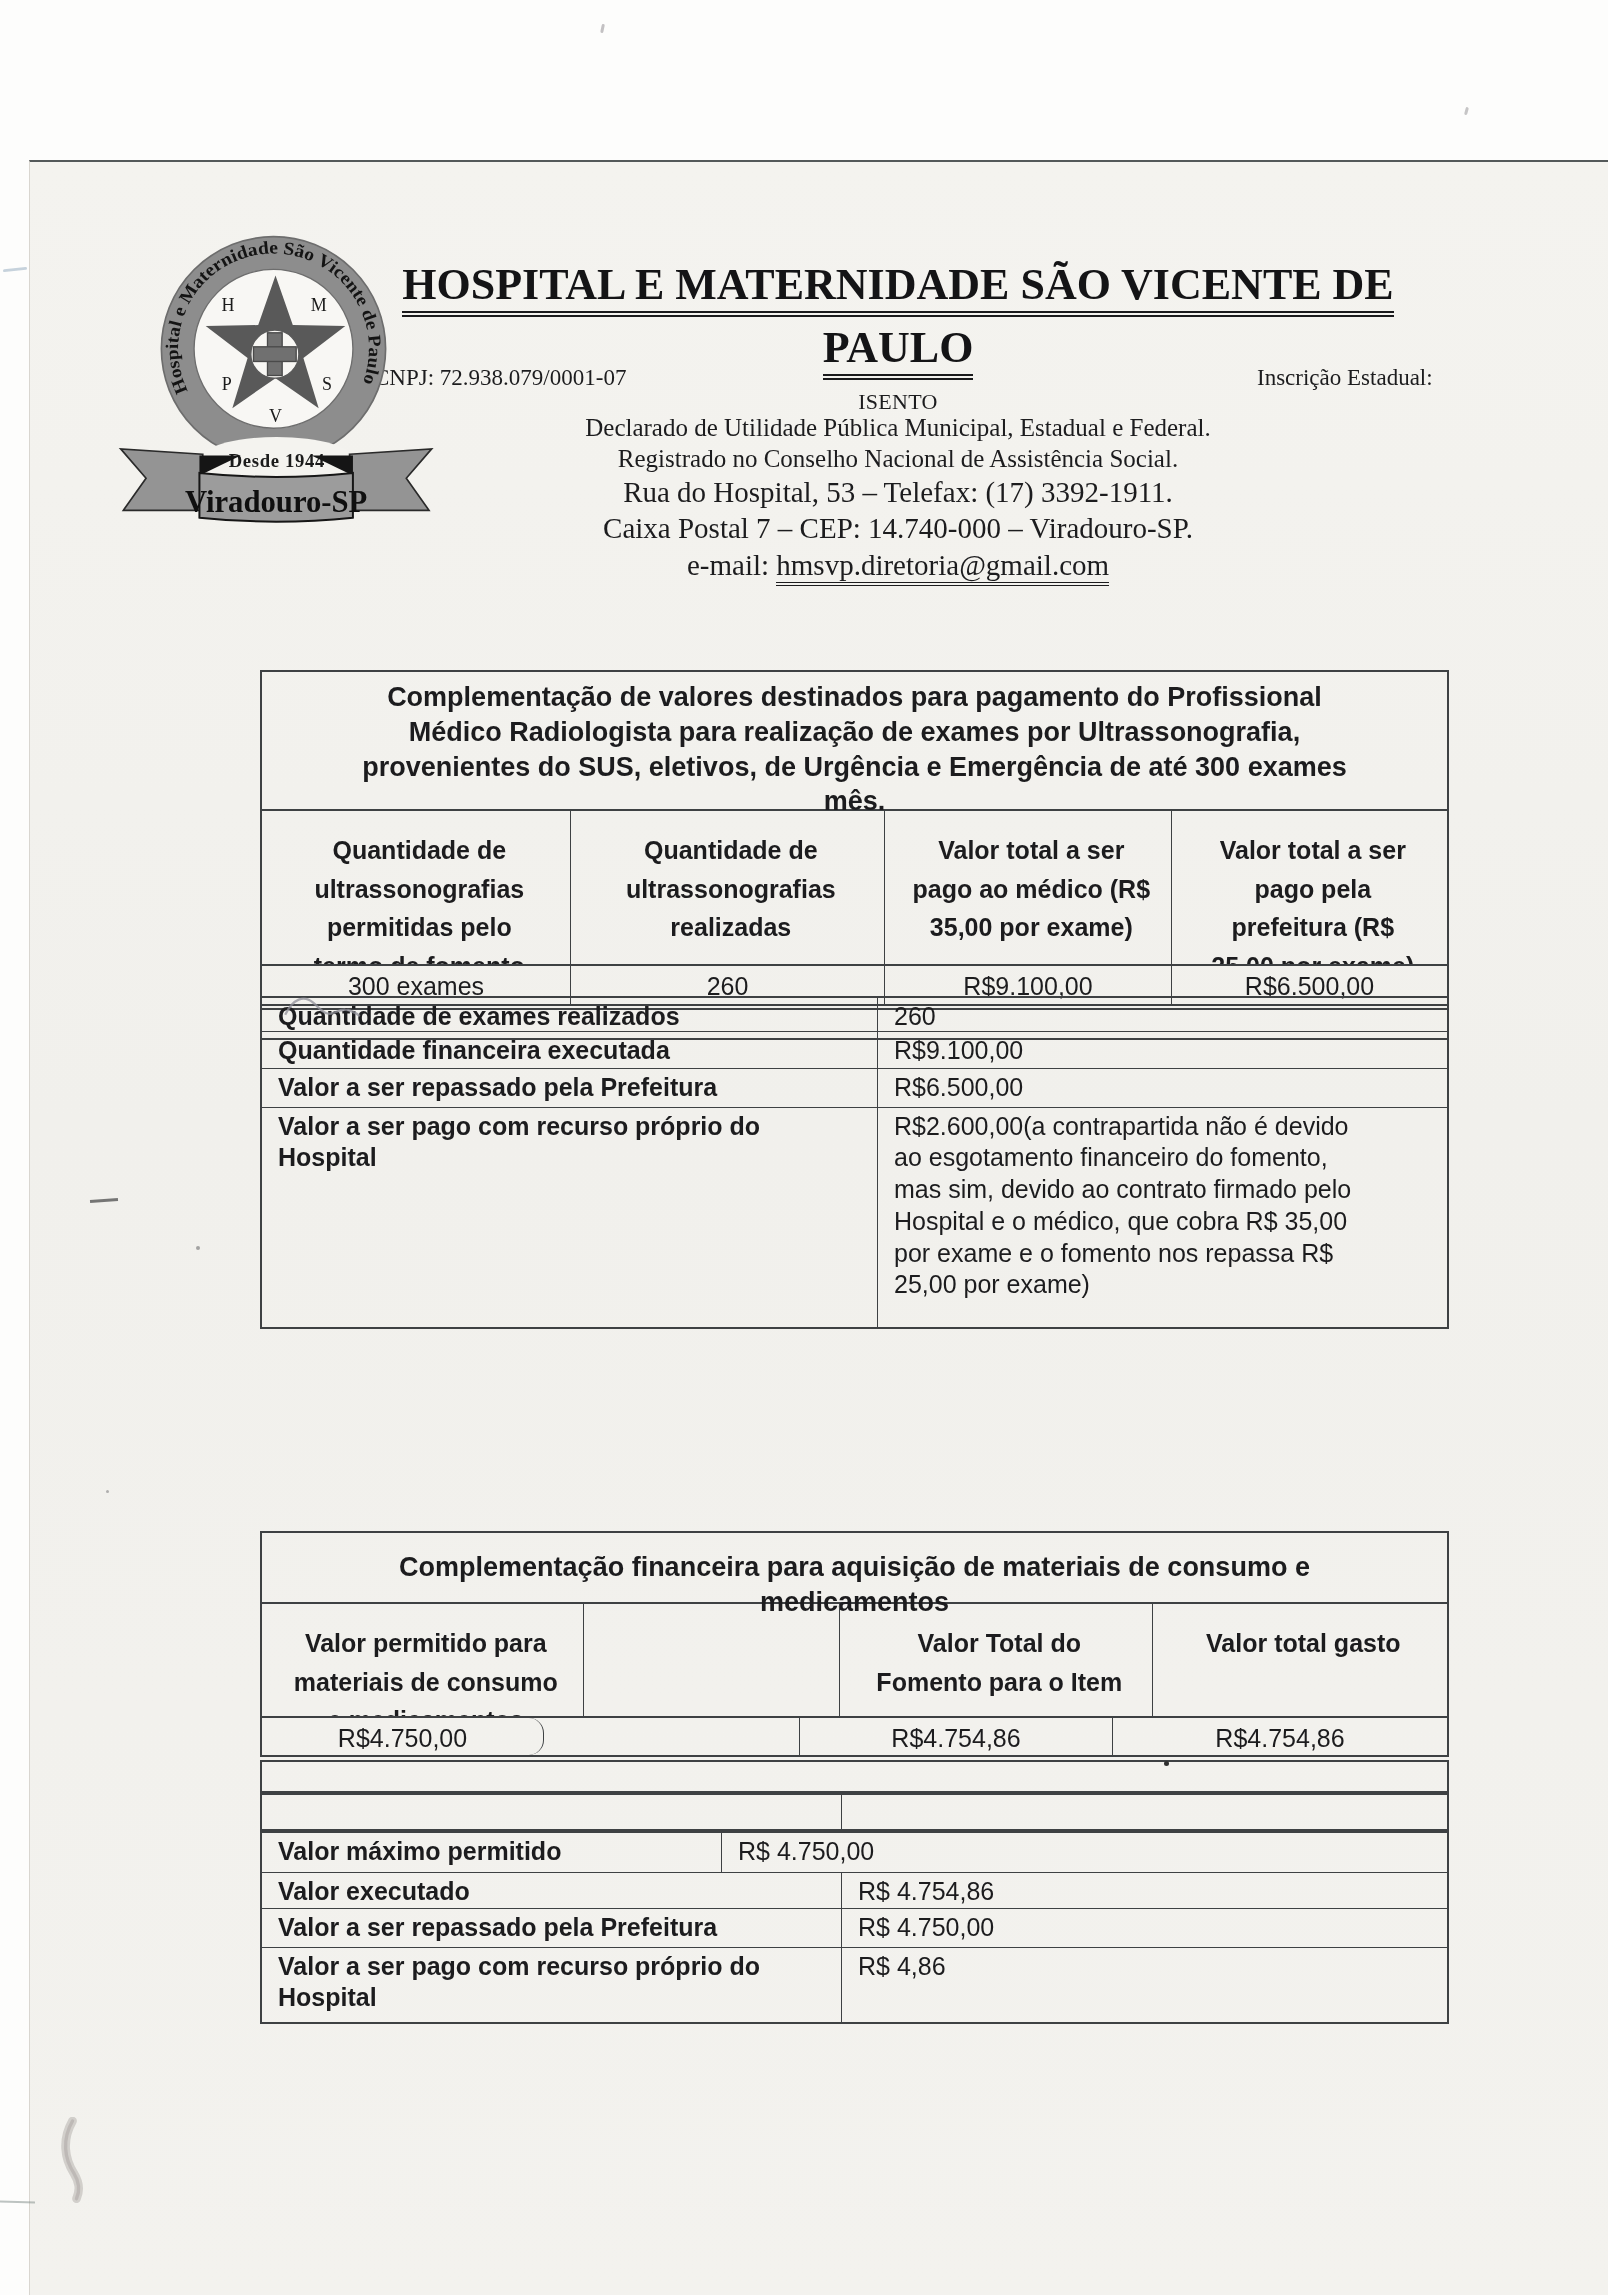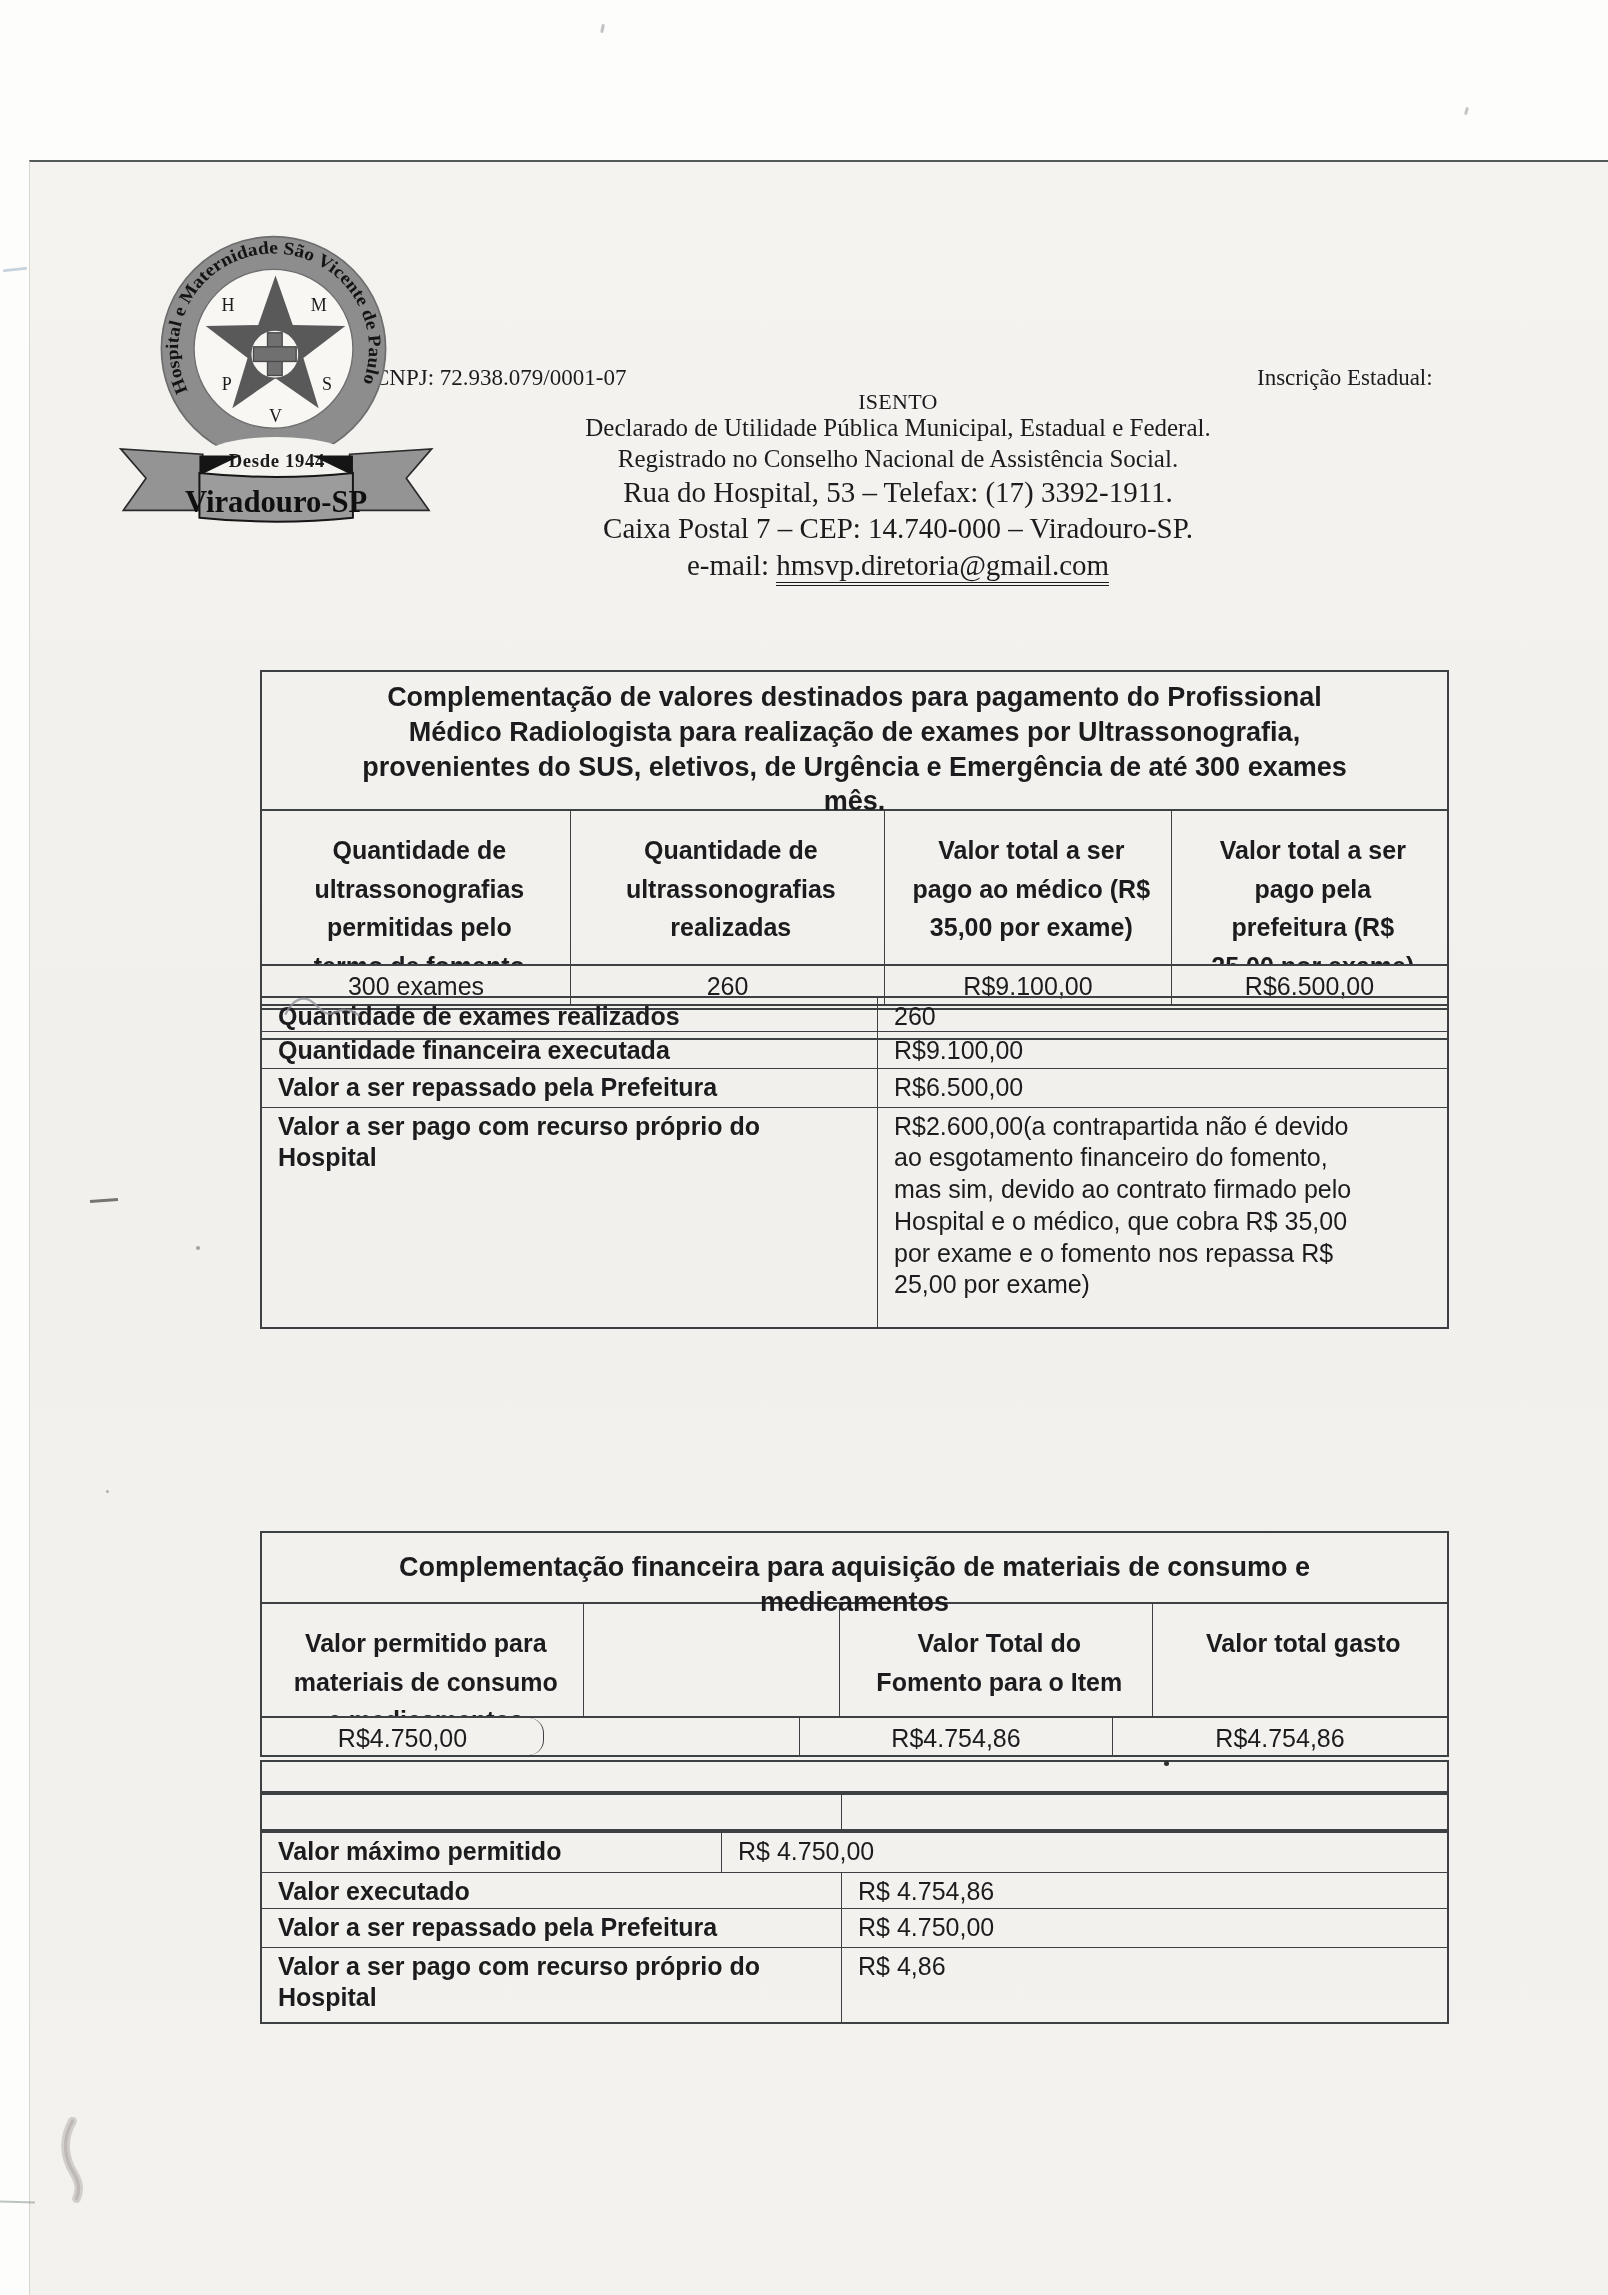--- a/index.html
+++ b/index.html
@@ -79,20 +79,24 @@
     <g>
       <polygon points="145,342 22,334 60,378 26,426 145,426" fill="#949494" stroke="#2a2a2a" stroke-width="2.5"></polygon>
       <polygon points="365,342 488,334 450,378 484,426 365,426" fill="#949494" stroke="#2a2a2a" stroke-width="2.5"></polygon>
       <polygon points="140,344 202,344 140,374" fill="#151515"></polygon>
       <polygon points="370,344 308,344 370,374" fill="#151515"></polygon>
       <path d="M140,370 Q255,382 370,370 L370,437 Q255,449 140,437 Z" fill="#9c9c9c" stroke="#161616" stroke-width="3"></path>
       <text x="255" y="428" font-family="Liberation Serif,serif" font-size="46" font-weight="bold" fill="#0f0f0f" text-anchor="middle">Viradouro-SP</text>
     </g>
   </svg>
 
+  <div class="abs title-block">
+    <span class="title-line">HOSPITAL E MATERNIDADE SÃO VICENTE DE</span><br>
+    <span class="title-line title-line2">PAULO</span>
+  </div>
 
   <div class="abs serif" style="left:374px;top:365px;font-size:23px;z-index:1;">CNPJ: 72.938.079/0001-07</div>
   <div class="abs serif" style="left:1257px;top:365px;font-size:23px;">Inscrição Estadual:</div>
 
   <div class="abs serif hline" style="top:389px;font-size:22px;letter-spacing:0.3px;">ISENTO</div>
   <div class="abs serif hline" style="top:414px;font-size:25px;">Declarado de Utilidade Pública Municipal, Estadual e Federal.</div>
   <div class="abs serif hline" style="top:445px;font-size:25px;">Registrado no Conselho Nacional de Assistência Social.</div>
   <div class="abs serif hline" style="top:476px;font-size:29px;">Rua do Hospital, 53 – Telefax: (17) 3392-1911.</div>
   <div class="abs serif hline" style="top:512px;font-size:29px;">Caixa Postal 7 – CEP: 14.740-000 – Viradouro-SP.</div>
   <div class="abs serif hline" style="top:549px;font-size:29px;">

